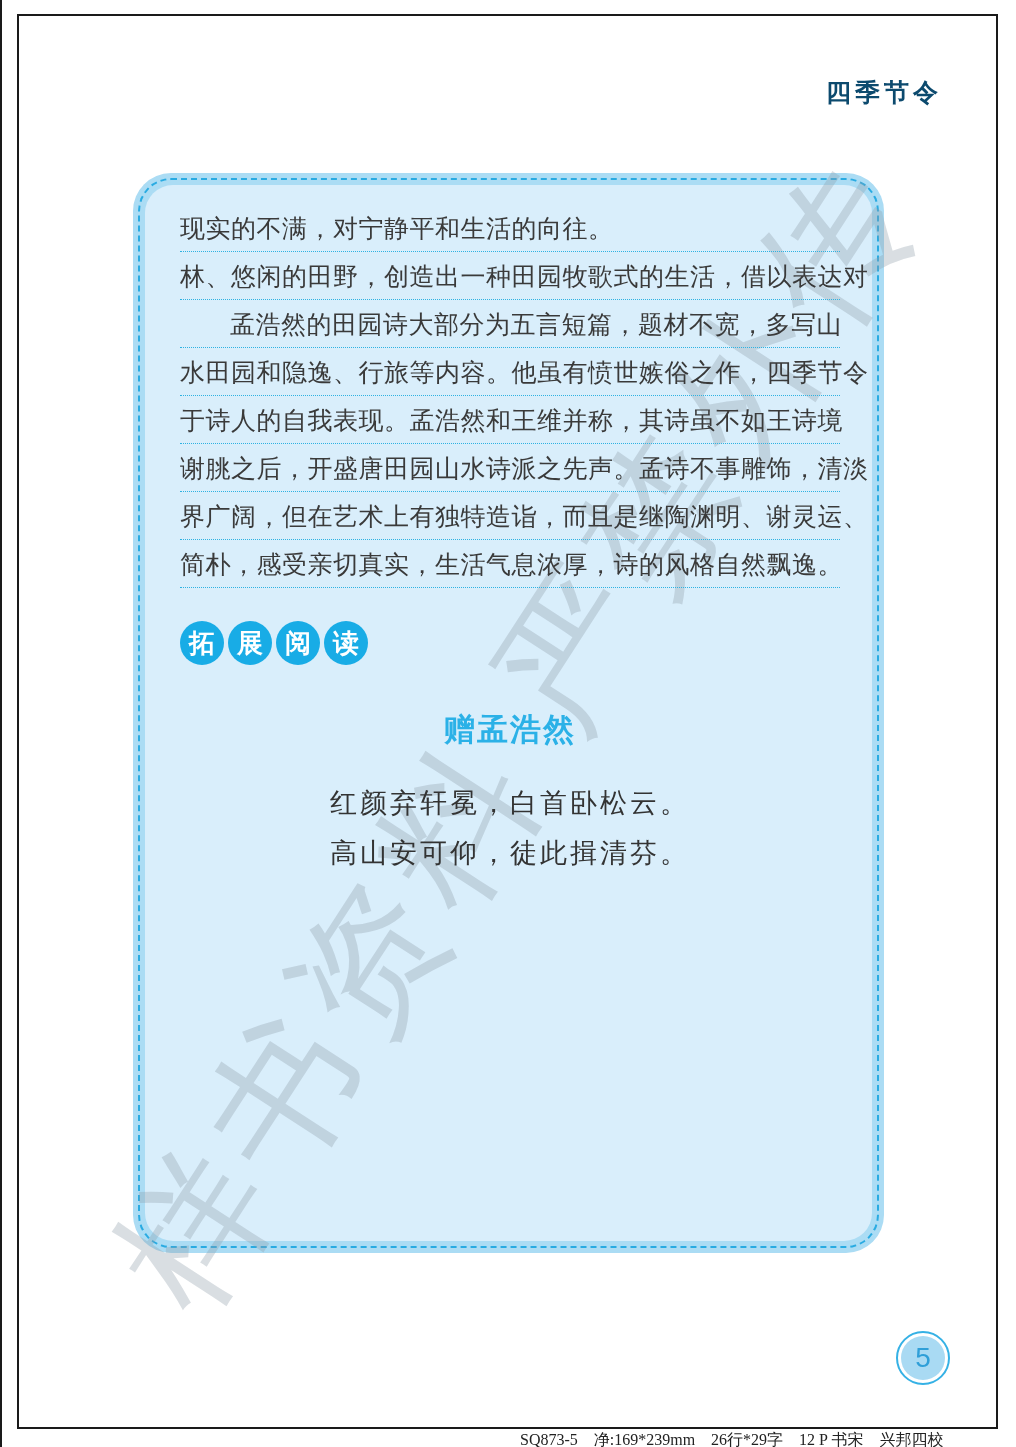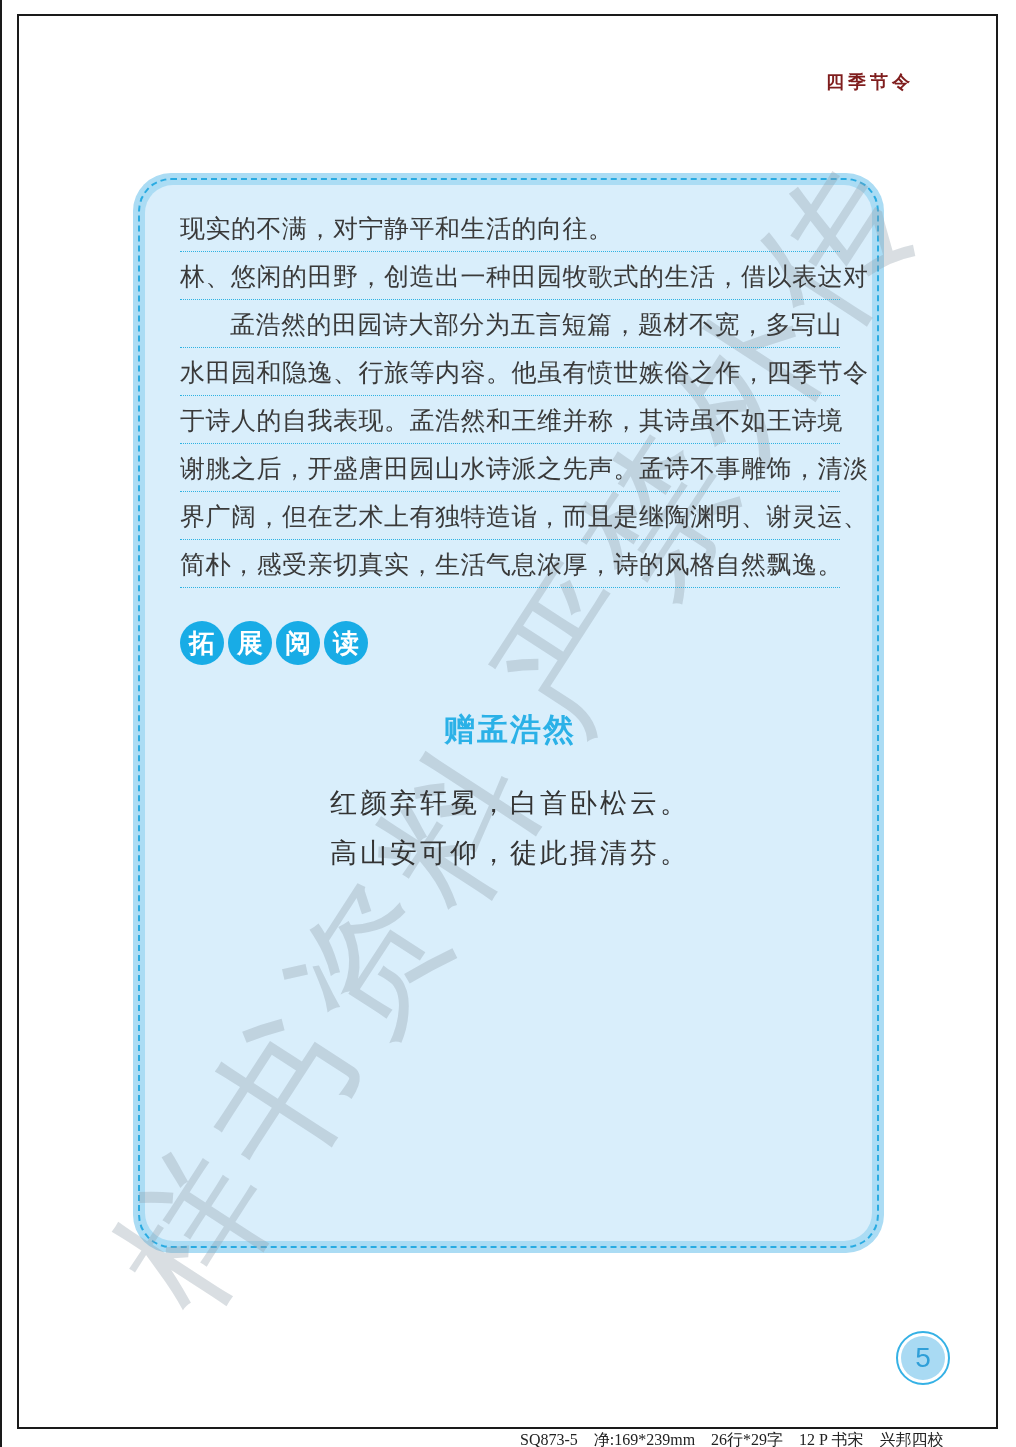--- a/index.html
+++ b/index.html
@@ -11,23 +11,23 @@
   }
   .trim-line {
     position:absolute; left:0; top:0; width:2px; height:1447px;
     background:#1a1a1a;
   }
   .page-frame {
     position:absolute; left:17px; top:14px; width:981px; height:1415px;
     border:2px solid #1a1a1a;
   }
   .section-header {
-    position:absolute; left:826px; top:70px; width:110px;
-    font-size:18px; font-weight:bold; letter-spacing:4px;
-    color:#7f1d1d; white-space:nowrap;
+    position:absolute; left:826px; top:76px; width:110px;
+    font-size:25px; font-weight:bold; letter-spacing:4px;
+    color:#0c4a6e; white-space:nowrap;
   }
   
   .watermark {
     position:absolute; left:520px; top:735px; z-index:1;
     transform:translate(-50%,-50%) rotate(-57deg);
     font-size:148px; letter-spacing:12px; white-space:nowrap;
     color:rgba(143,157,170,0.34); font-weight:400;
     pointer-events:none;
   }
   

